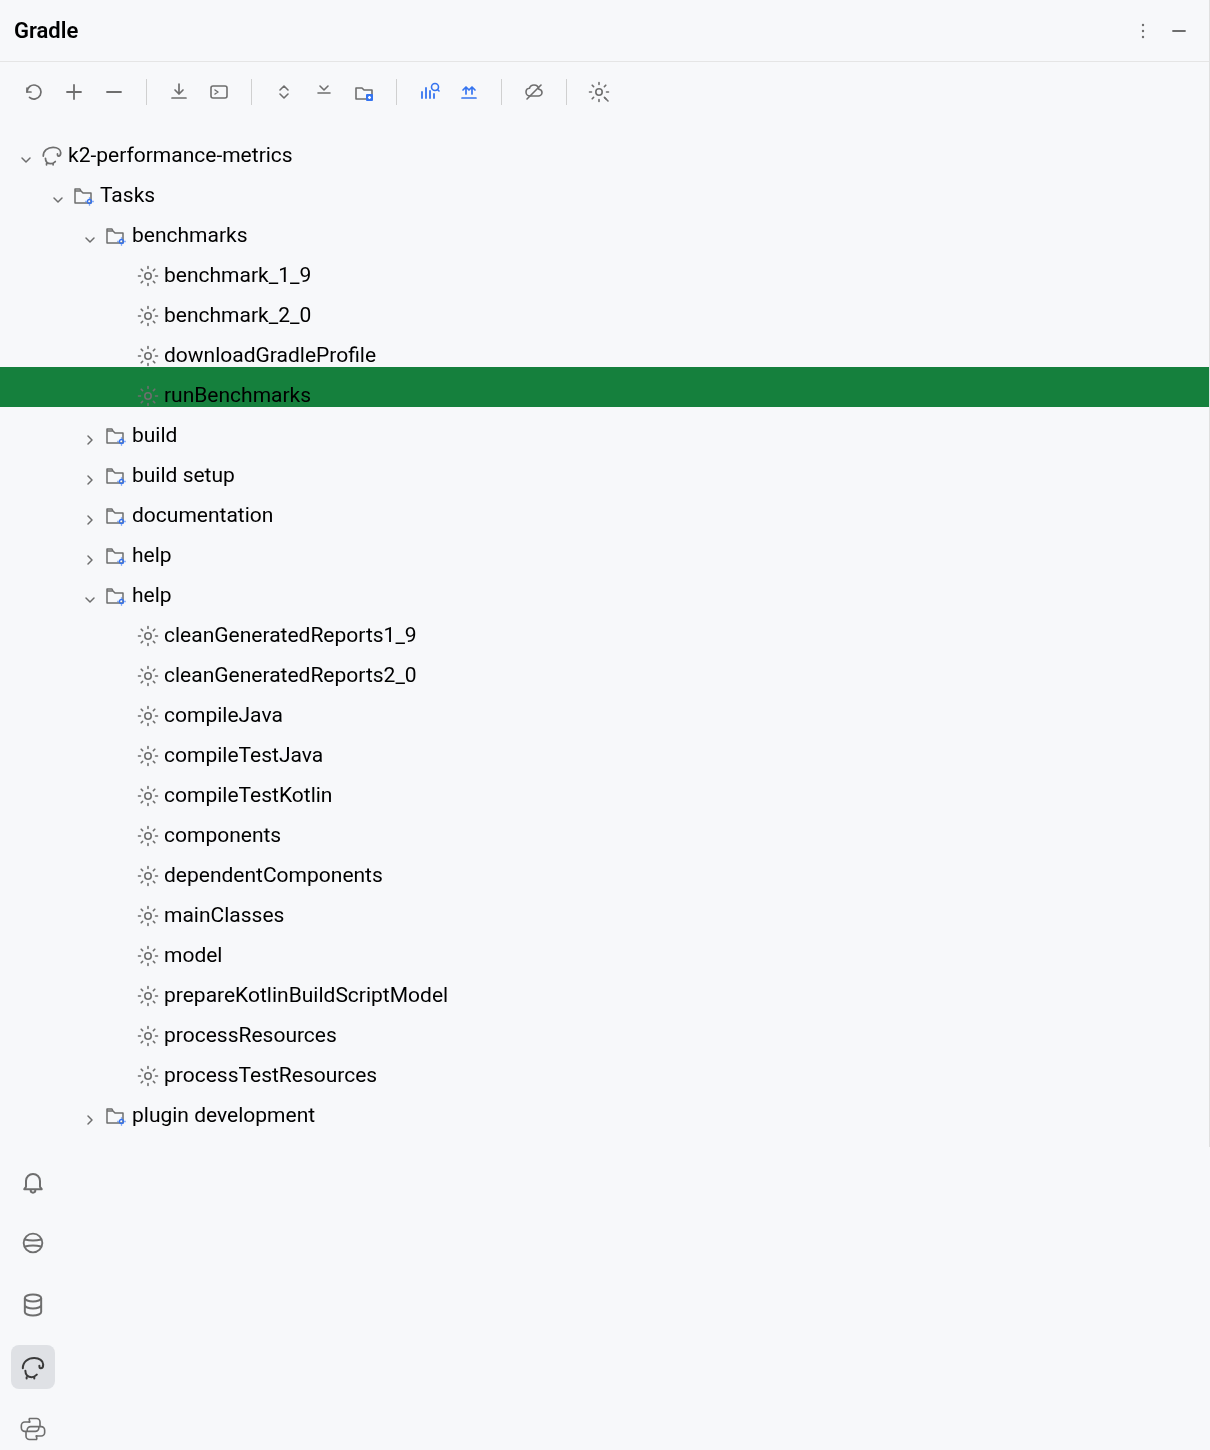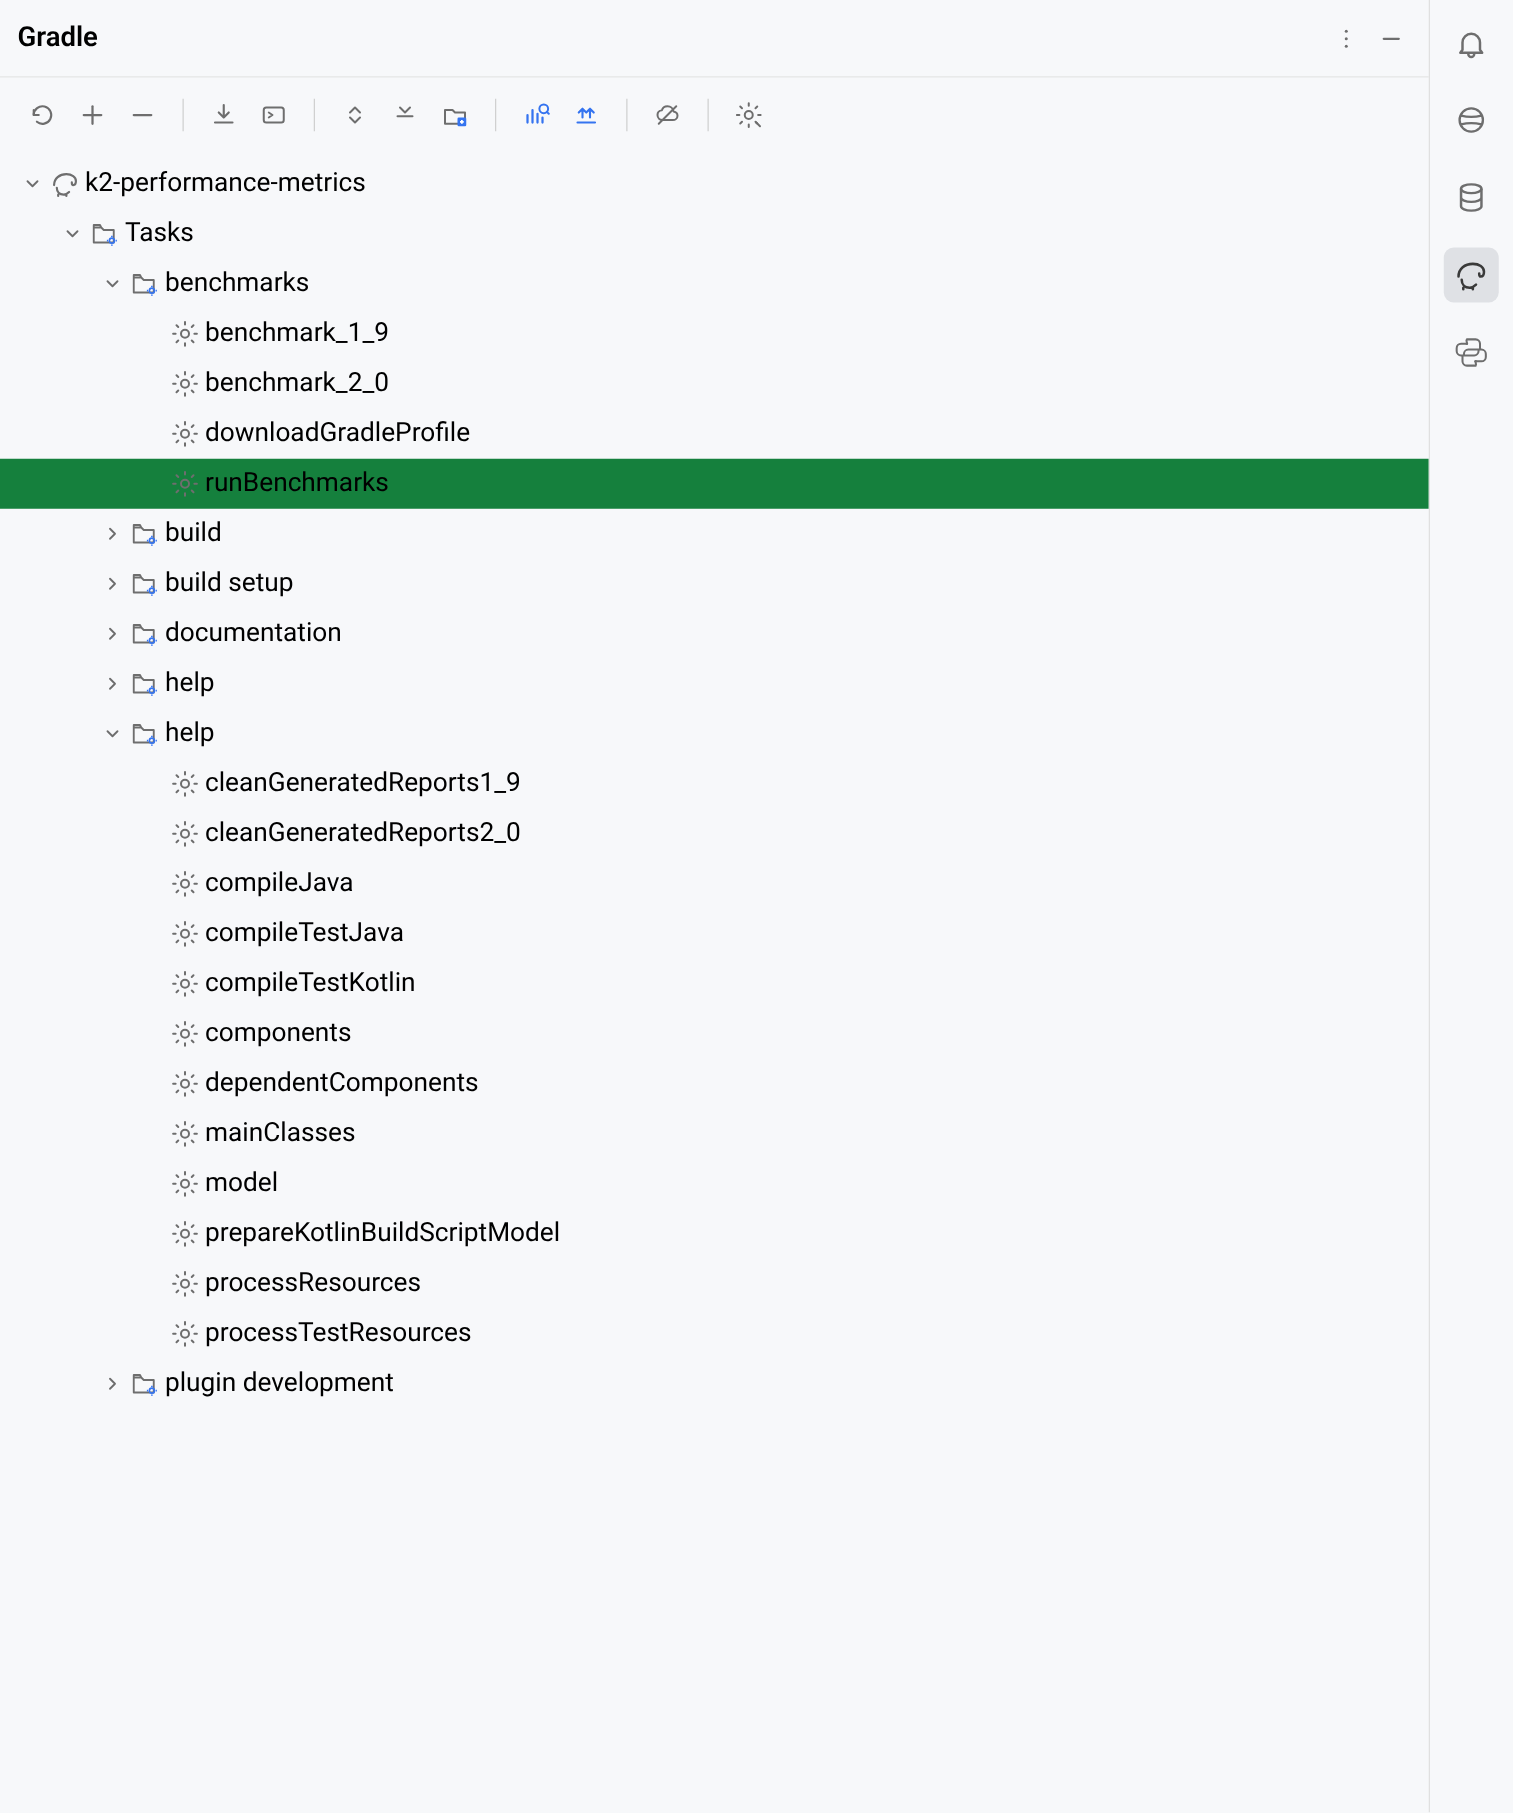--- a/index.html
+++ b/index.html
@@ -1,28 +1,28 @@
 <!DOCTYPE html>
 <html><head>
 <meta charset="utf-8">
 <style>
   html,body{margin:0;padding:0;height:100%;font-family:-apple-system,BlinkMacSystemFont,"Segoe UI",Roboto,sans-serif;font-size:21px;color:#000;background:#f7f8fa;overflow:hidden;}
-  .app{display:flex;width:1210px;height:1450px;background:#f7f8fa;}
+  .app{display:flex;width:1210px;height:1450px;background:#f7f8fa;flex-direction:column;}
   .main{flex:1;display:flex;flex-direction:column;border-right:1px solid #e0e0e0;}
   .header{display:flex;align-items:center;height:61px;padding:0 14px;border-bottom:1px solid #e5e5e5;}
   .header-title{font-weight:600;font-size:22px;flex:1;}
   .header-actions{display:flex;gap:4px;align-items:center;}
   .icon-btn{width:32px;height:32px;display:flex;align-items:center;justify-content:center;border-radius:6px;color:#6e6e6e;}
   .icon-btn svg{width:20px;height:20px;}
   .toolbar{display:flex;align-items:center;height:59px;padding:0 16px;gap:4px;}
   .toolbar .sep{width:1px;height:26px;background:#d0d0d0;margin:0 10px;}
   .tbtn{width:36px;height:36px;display:flex;align-items:center;justify-content:center;border-radius:6px;color:#6e6e6e;}
   .tbtn svg{width:22px;height:22px;}
   .tree{flex:1;overflow:auto;padding:6px 0 20px 0;}
-  .row{display:flex;align-items:center;height:40px;padding-right:12px;white-space:nowrap;}
+  .row{display:flex;align-items:flex-end;height:40px;padding-right:12px;white-space:nowrap;}
   .row.selected{background:#15803d;}
   .row .indent{display:inline-block;}
   .row .arrow{width:24px;display:flex;align-items:center;justify-content:center;color:#6e6e6e;}
   .row .arrow.none{visibility:hidden;}
   .row .ricon{width:28px;display:flex;align-items:center;justify-content:center;}
   .row .label{padding-left:2px;}
   .rsidebar{width:66px;display:flex;flex-direction:column;align-items:center;padding-top:12px;gap:18px;background:#f7f8fa;}
   .rsidebar .sbtn{width:44px;height:44px;display:flex;align-items:center;justify-content:center;border-radius:8px;color:#6e6e6e;}
   .rsidebar .sbtn.active{background:#dfe1e5;color:#3a3a3a;}
   .rsidebar .sbtn svg{width:28px;height:28px;}

